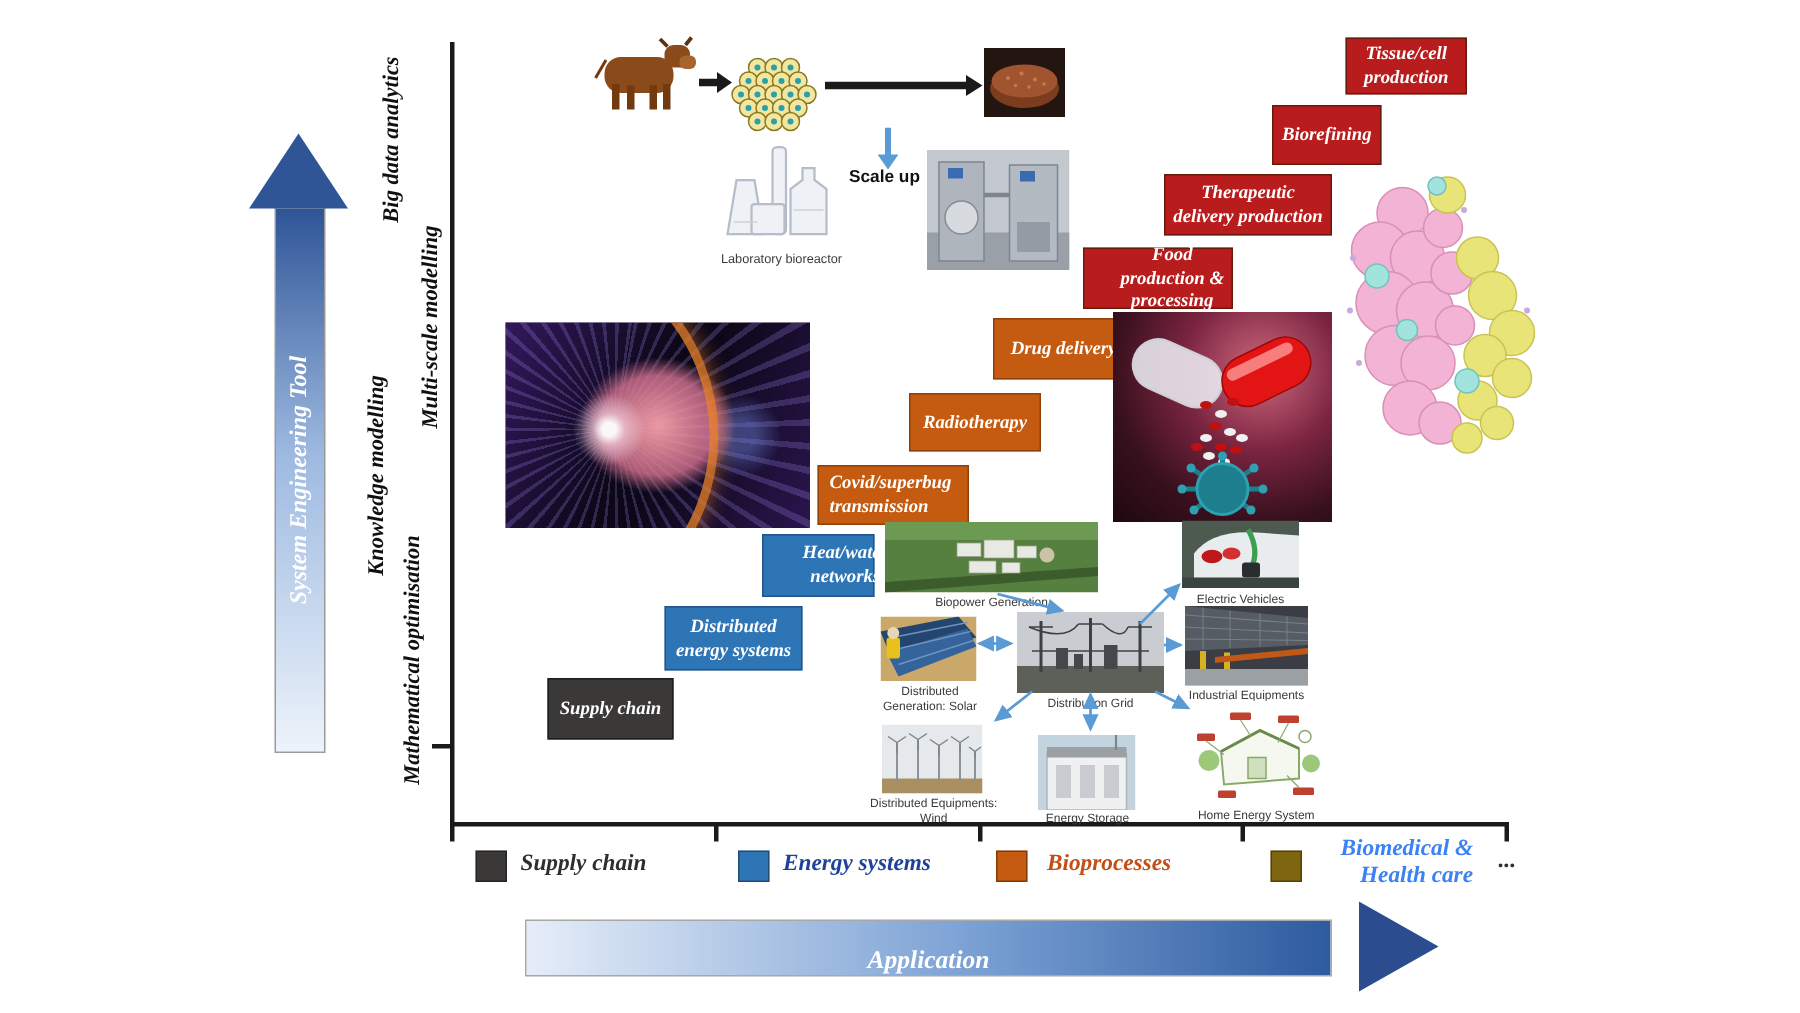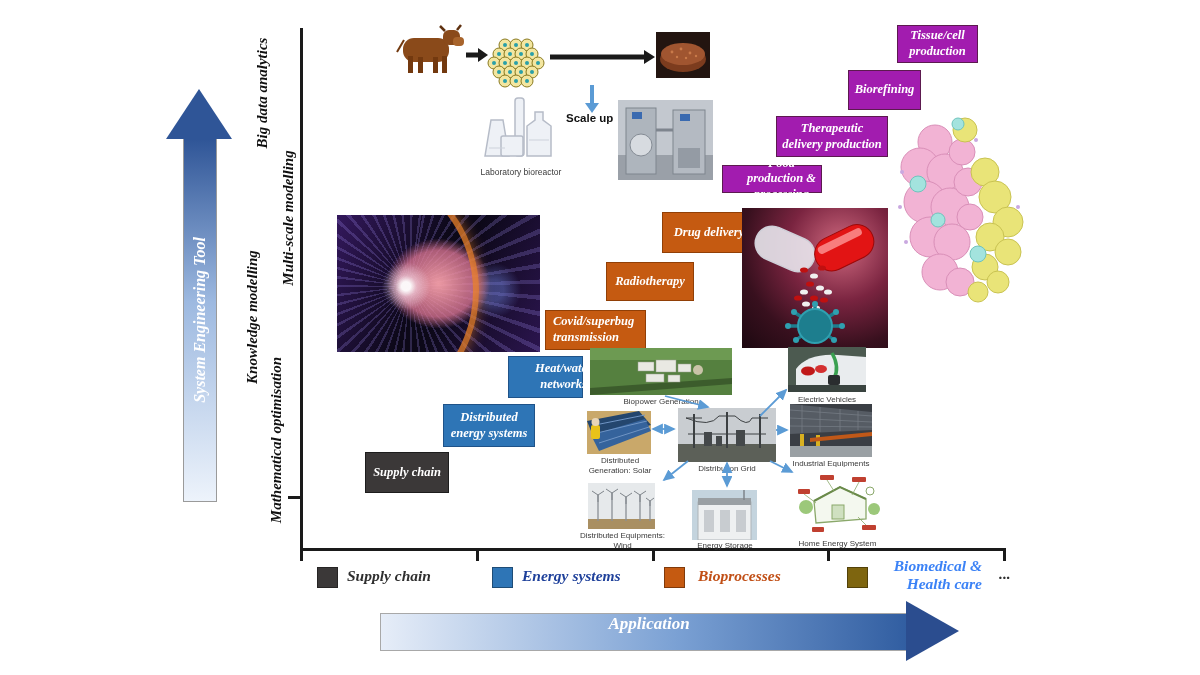--- a/index.html
+++ b/index.html
@@ -8,41 +8,41 @@
   .abs{position:absolute;}
 
   
   .axis{position:absolute;background:#1a1a1a;}
   .tick{position:absolute;background:#1a1a1a;}
 
   
   .box{position:absolute;display:flex;align-items:center;justify-content:center;
        text-align:center;color:#fff;font:italic 700 12.5px "Liberation Serif",serif;
        line-height:1.25;padding:2px 4px;box-sizing:border-box;border:1px solid rgba(35,25,0,.55);}
-  .box.olive{background:#a21caf;}
+  .box.olive{background:#b91c1c;}
   .box.orange{background:#c55a11;border-color:rgba(110,45,0,.6);}
   .box.blue{background:#2e75b6;border-color:rgba(20,55,100,.55);}
   .box.dark{background:#3b3838;border-color:#1d1d1d;}
   .box.align-left{justify-content:flex-start;text-align:left;padding-left:7px;}
 
   
   .ylabel{position:absolute;transform:translate(-50%,-50%) rotate(-90deg);
           font:italic 700 15px "Liberation Serif",serif;color:#101010;white-space:nowrap;}
 
   
   .v-arrow-body{position:absolute;left:183px;top:138px;width:32px;height:362px;
         background:linear-gradient(to top,#edf3fb,#9db9e0 55%,#2f5597);border:1px solid #9a9a9a;}
   .v-arrow-head{position:absolute;left:166px;top:89px;width:0;height:0;
         border-left:33px solid transparent;border-right:33px solid transparent;
         border-bottom:50px solid #2f5597;}
   .v-arrow-label{position:absolute;left:50%;top:50%;transform:translate(-50%,-50%) rotate(-90deg);
         white-space:nowrap;color:#fff;font:italic 700 16px "Liberation Serif",serif;}
-  .h-arrow-body{position:absolute;left:380px;top:613px;width:536px;height:36px;
+  .h-arrow-body{position:absolute;left:350px;top:613px;width:536px;height:36px;
         background:linear-gradient(to right,#e6edf8,#7ba1d4 55%,#2e5b9f);border:1px solid #a8a8a8;
-        display:flex;align-items:flex-start;justify-content:center;}
+        display:flex;align-items:flex-end;justify-content:center;}
   .h-arrow-head{position:absolute;left:906px;top:601px;width:0;height:0;
         border-top:30px solid transparent;border-bottom:30px solid transparent;
         border-left:53px solid #2b4d8f;}
   .h-arrow-label{color:#fff;font:italic 700 17px "Liberation Serif",serif;}
 
   
   .swatch{position:absolute;width:21px;height:21px;border:1px solid rgba(0,0,0,.35);box-sizing:border-box;}
   .legend-text{position:absolute;font:italic 700 15.5px "Liberation Serif",serif;line-height:1.15;}
 
   
@@ -209,21 +209,21 @@
 
   <div class="box olive" style="left:897px;top:25px;width:81px;height:38px;">
     <span>Tissue/cell production</span>
     </div>
   <div class="box olive" style="left:848px;top:70px;width:73px;height:40px;">
     <span>Biorefining</span>
     </div>
   <div class="box olive" style="left:776px;top:116px;width:112px;height:41px;">
     <span>Therapeutic delivery production</span>
     </div>
-  <div class="box olive" style="left:722px;top:165px;width:100px;height:28px;padding-left:23px;">
+  <div class="box olive" style="left:722px;top:165px;width:100px;height:41px;padding-left:23px;">
     <span>Food production &amp; processing</span>
     </div>
 
   <svg class="abs" style="left:890px;top:112px;" width="150" height="195" viewBox="0 0 150 195">
     <g fill="#f2b3d4" stroke="#d98fb8" stroke-width="1">
       <circle cx="45" cy="30" r="17"></circle>
         <circle cx="30" cy="55" r="19"></circle>
         <circle cx="55" cy="60" r="18"></circle>
       <circle cx="35" cy="90" r="21"></circle>
         <circle cx="60" cy="95" r="19"></circle>

